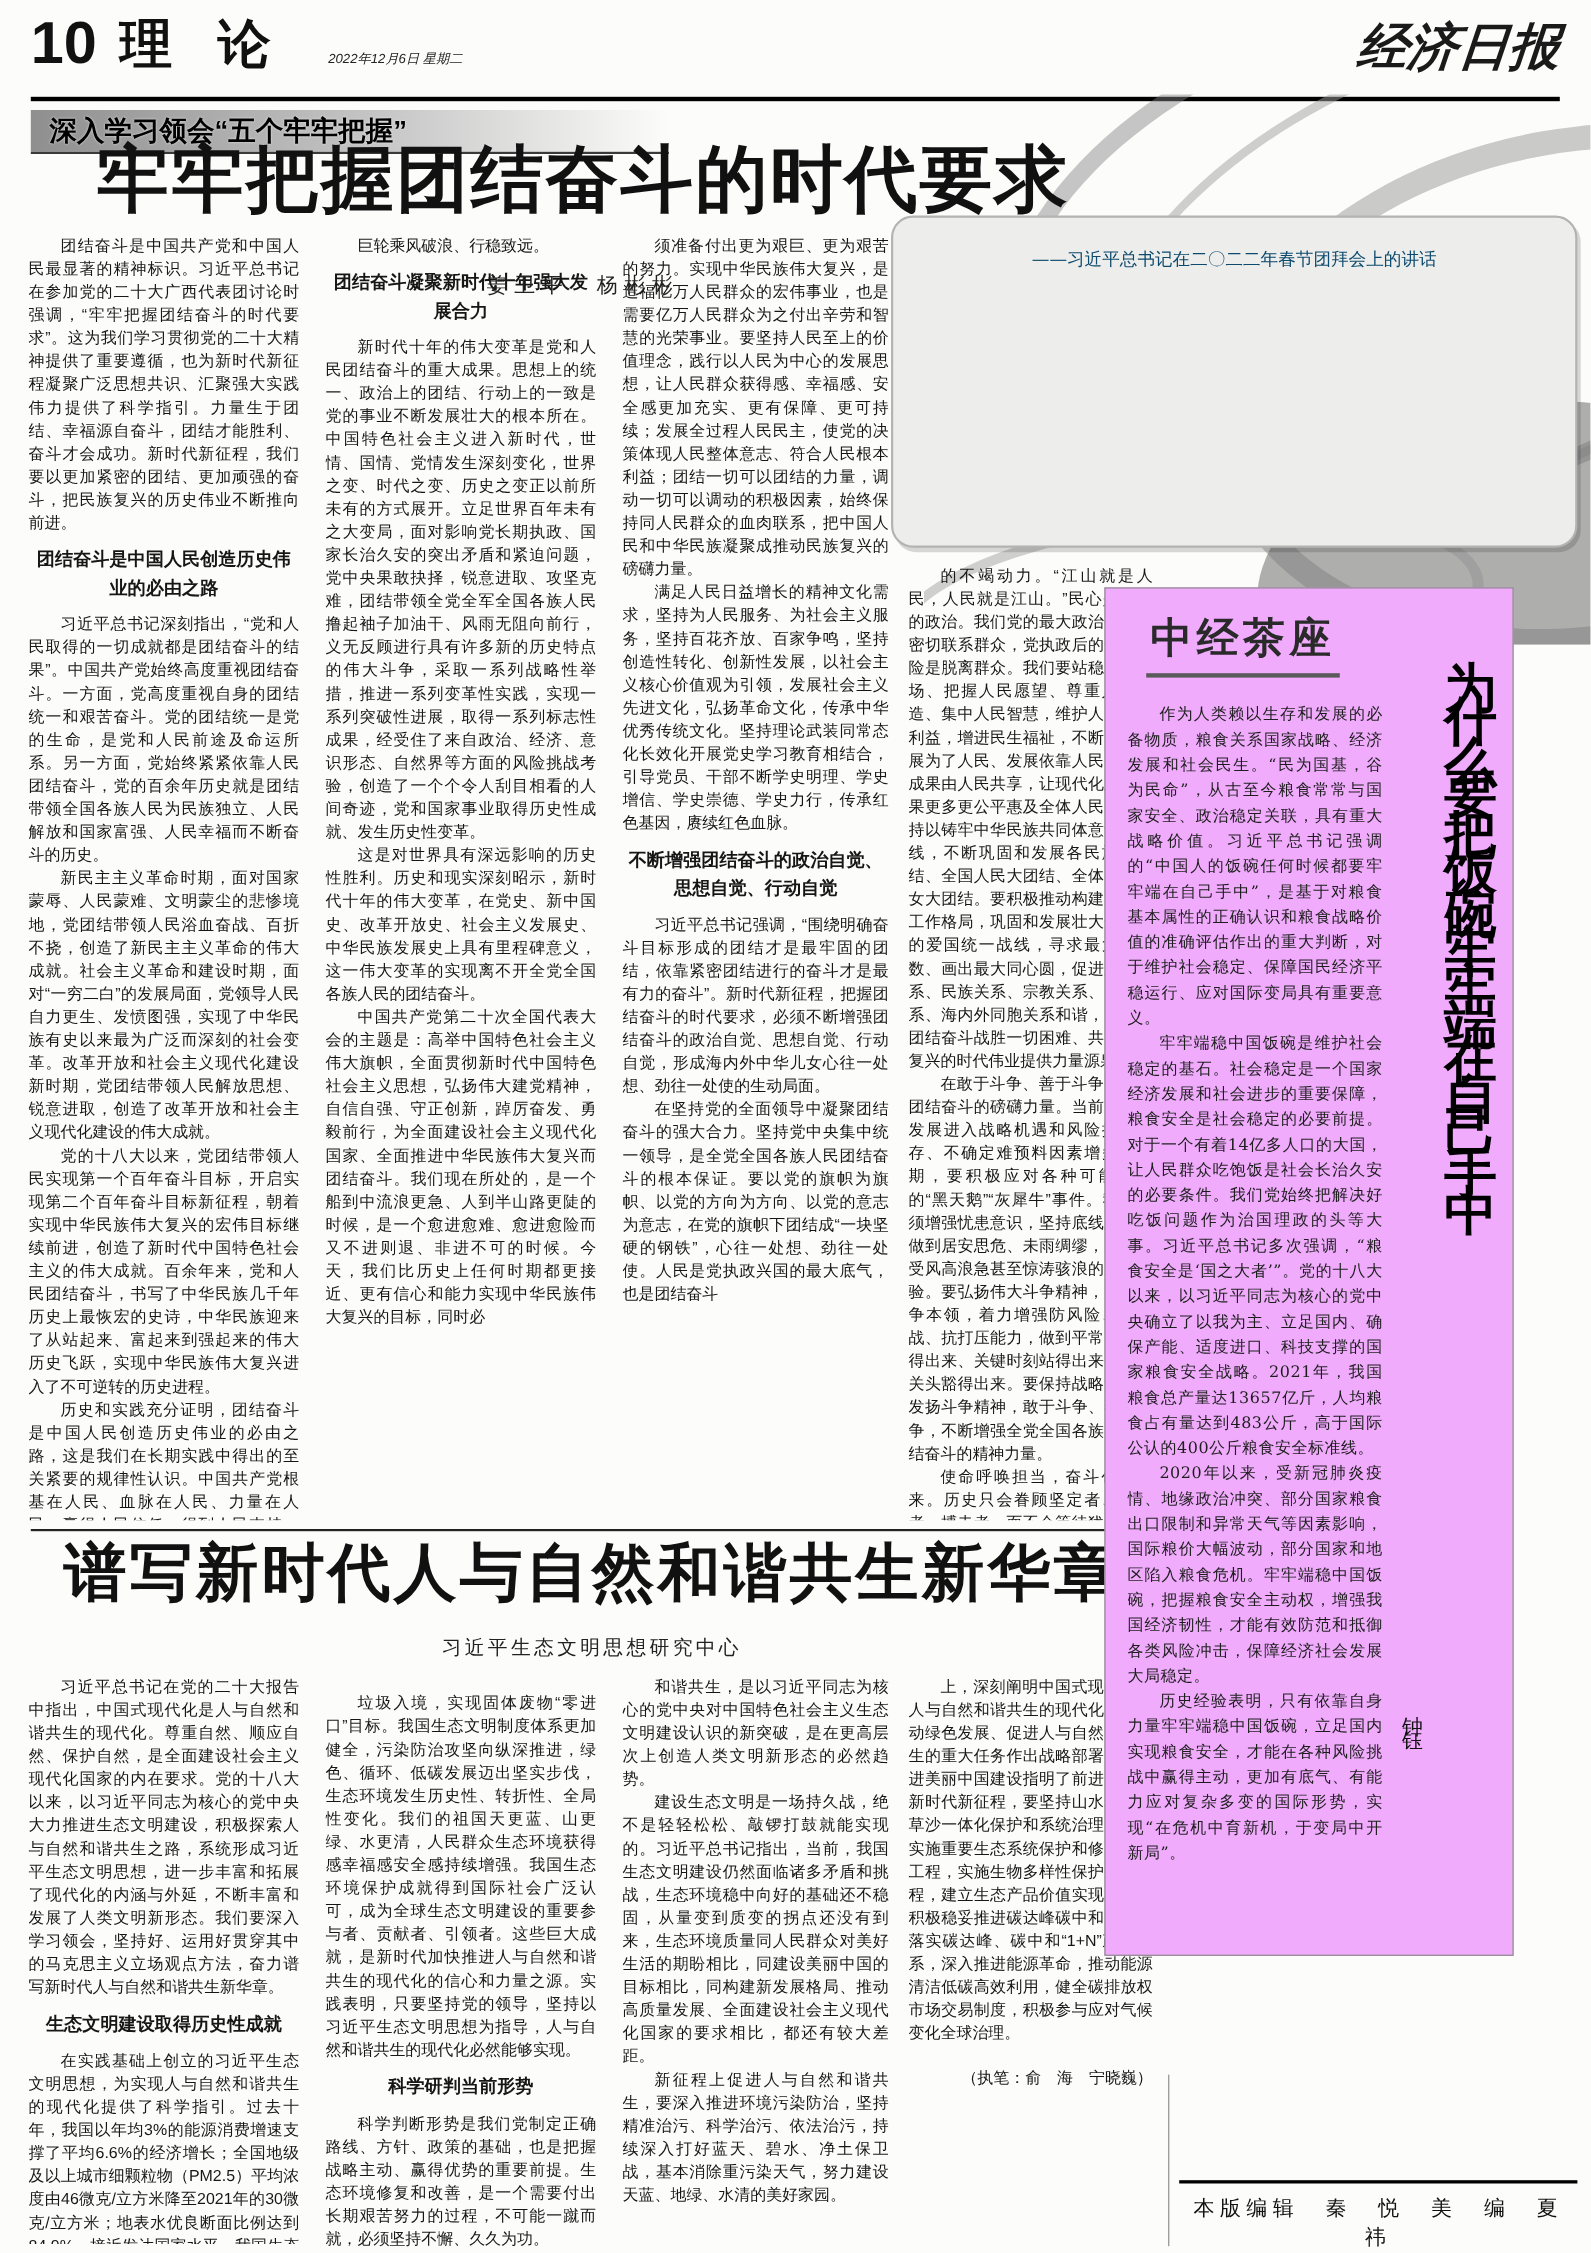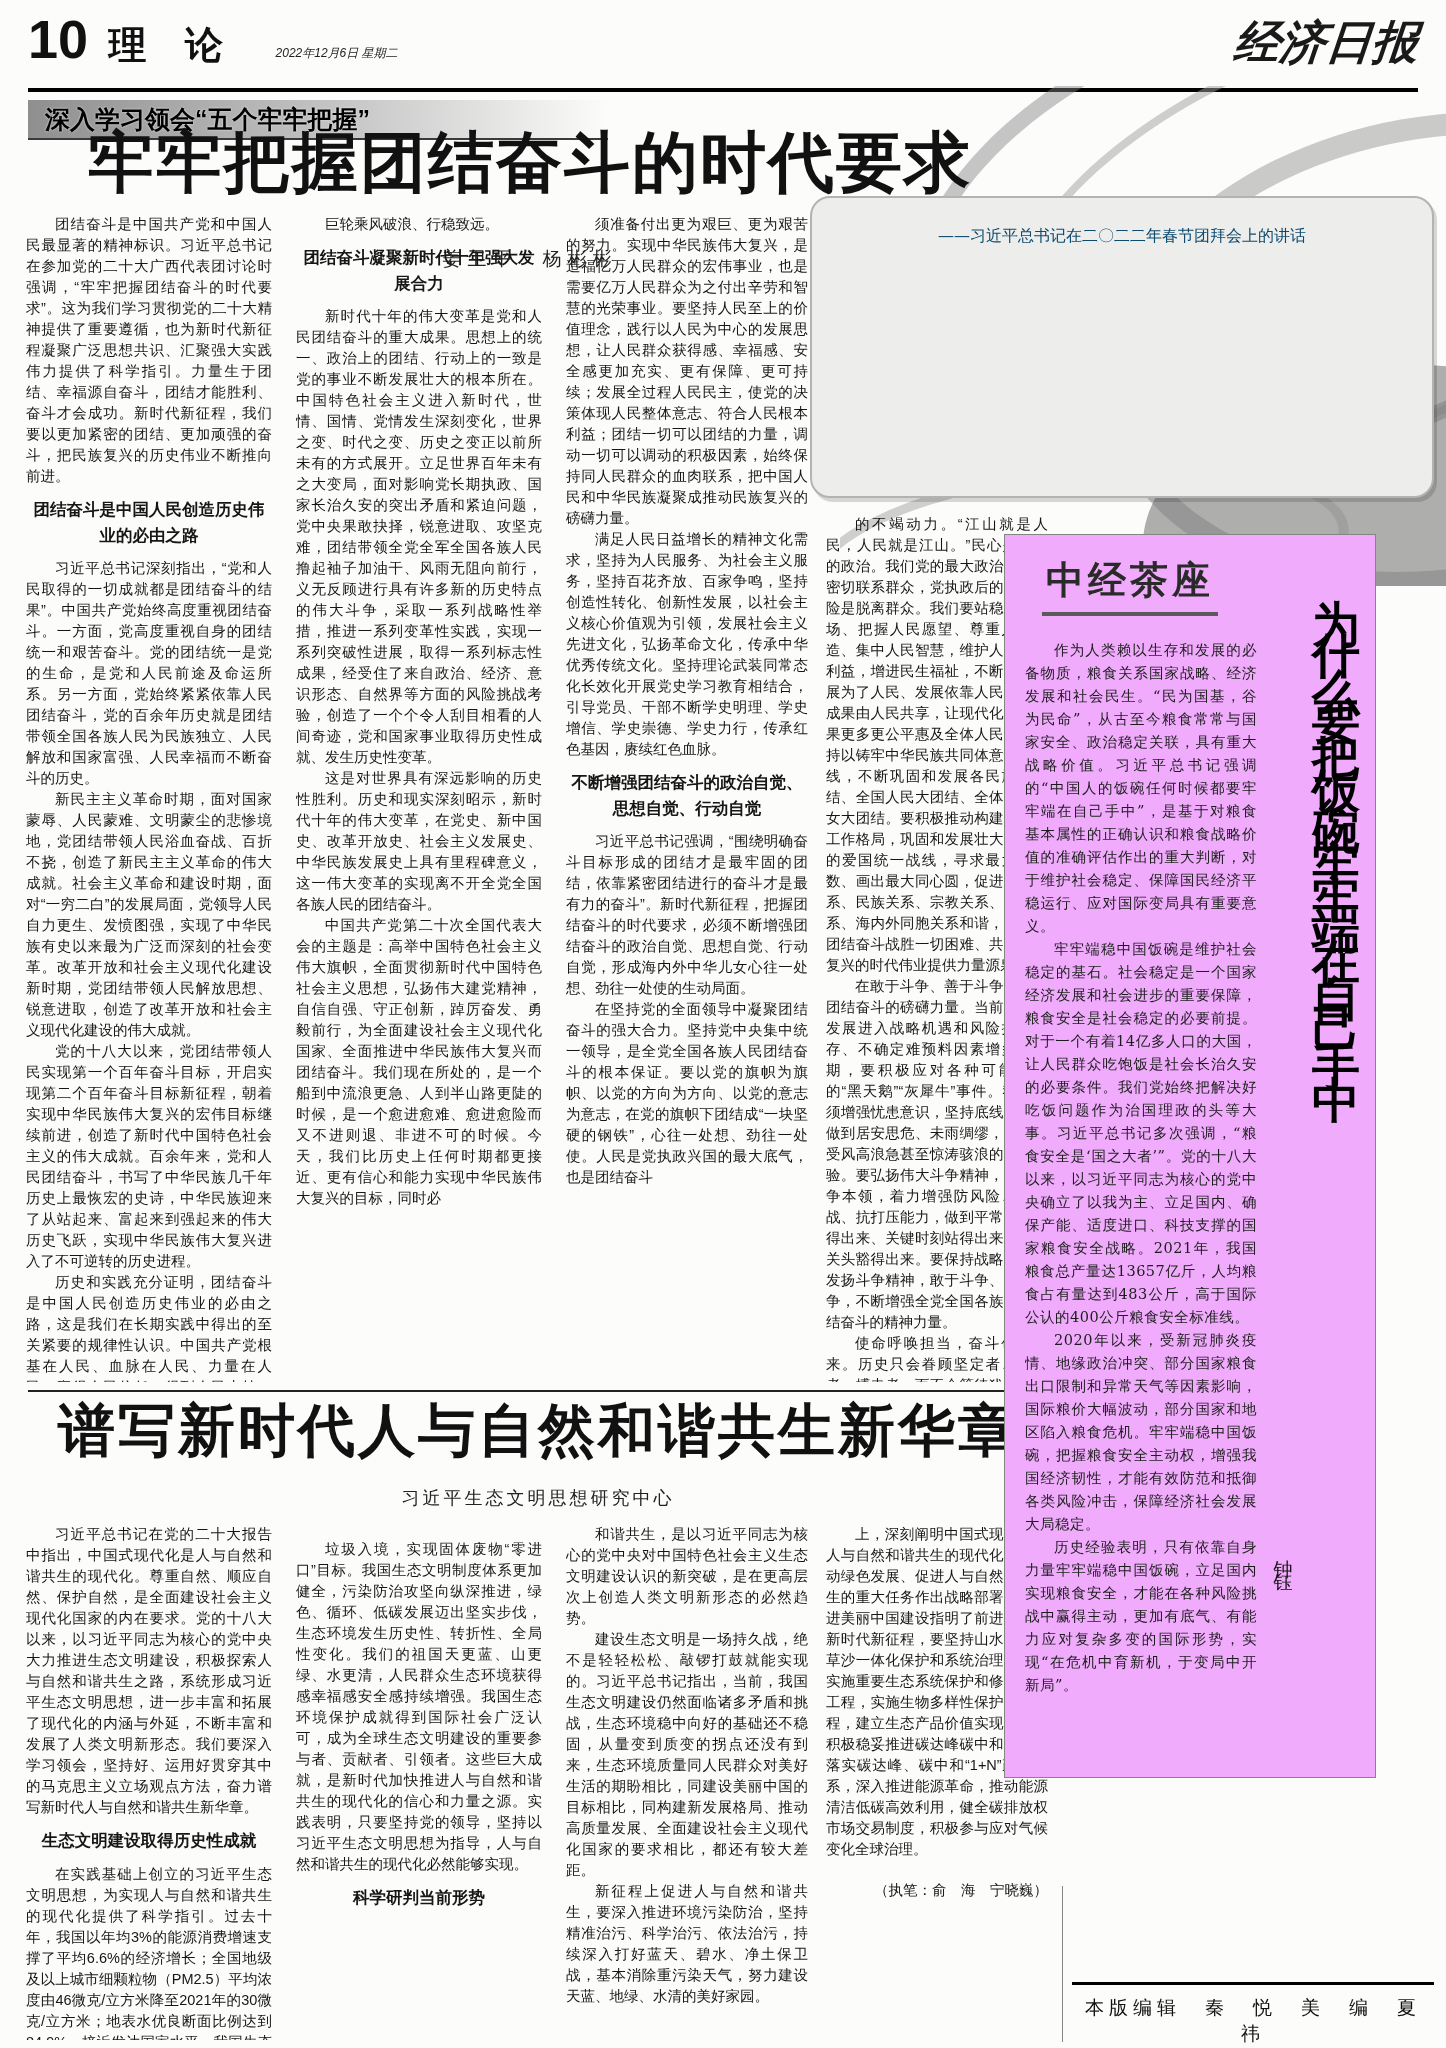--- a/index.html
+++ b/index.html
@@ -2,21 +2,21 @@
 <html><head>
 <meta charset="utf-8">
 <style>
   html,body{margin:0;padding:0;}
   body{width:1446px;height:2048px;position:relative;overflow:hidden;
        background:#fcfcfb;color:#111;
        font-family:"Liberation Sans","DejaVu Sans",sans-serif;}
   
   #hdr{position:absolute;top:12px;left:28px;right:28px;height:70px;}
   #pageNum{font-size:54px;font-weight:900;display:inline-block;vertical-align:bottom;line-height:1;}
-  #secName{font-size:38px;font-weight:900;letter-spacing:14px;display:inline-block;vertical-align:bottom;margin-left:16px;line-height:1.05;}
+  #secName{font-size:48px;font-weight:900;letter-spacing:14px;display:inline-block;vertical-align:bottom;margin-left:16px;line-height:1.05;}
   #dateLine{font-size:12px;display:inline-block;vertical-align:bottom;margin-left:34px;padding-bottom:4px;color:#222;font-style:italic;}
   #masthead{position:absolute;right:0;top:0;font-family:"DejaVu Serif","Liberation Serif",serif;
             font-size:46px;font-weight:bold;font-style:italic;transform:skewX(-5deg);color:#1a1a1a;}
   #hdrRule{position:absolute;top:88px;left:28px;right:28px;height:4px;background:#000;}
   
   #kicker{position:absolute;top:100px;left:28px;width:580px;height:38px;
           background:linear-gradient(90deg,#8f8f8f,#c6c6c6 55%,rgba(250,250,250,0));
           border-bottom:2px solid #3a3a3a;}
   #kicker span{font-size:25px;font-weight:900;line-height:38px;padding-left:17px;color:#000;
                text-shadow:0 0 2px #eee;}
@@ -146,20 +146,21 @@
 <div id="a2byline">习近平生态文明思想研究中心</div>
 
 <div id="a2c0" class="col">
     <div class="p">习近平总书记在党的二十大报告中指出，中国式现代化是人与自然和谐共生的现代化。尊重自然、顺应自然、保护自然，是全面建设社会主义现代化国家的内在要求。党的十八大以来，以习近平同志为核心的党中央大力推进生态文明建设，积极探索人与自然和谐共生之路，系统形成习近平生态文明思想，进一步丰富和拓展了现代化的内涵与外延，不断丰富和发展了人类文明新形态。我们要深入学习领会，坚持好、运用好贯穿其中的马克思主义立场观点方法，奋力谱写新时代人与自然和谐共生新华章。</div>
     <div class="h3">生态文明建设取得历史性成就</div>
     <div class="p">在实践基础上创立的习近平生态文明思想，为实现人与自然和谐共生的现代化提供了科学指引。过去十年，我国以年均3%的能源消费增速支撑了平均6.6%的经济增长；全国地级及以上城市细颗粒物（PM2.5）平均浓度由46微克/立方米降至2021年的30微克/立方米；地表水优良断面比例达到84.9%，接近发达国家水平。我国生态环境发生</div>
   </div>
 <div id="a2c1" class="col">
     <div class="p">垃圾入境，实现固体废物“零进口”目标。我国生态文明制度体系更加健全，污染防治攻坚向纵深推进，绿色、循环、低碳发展迈出坚实步伐，生态环境发生历史性、转折性、全局性变化。我们的祖国天更蓝、山更绿、水更清，人民群众生态环境获得感幸福感安全感持续增强。我国生态环境保护成就得到国际社会广泛认可，成为全球生态文明建设的重要参与者、贡献者、引领者。这些巨大成就，是新时代加快推进人与自然和谐共生的现代化的信心和力量之源。实践表明，只要坚持党的领导，坚持以习近平生态文明思想为指导，人与自然和谐共生的现代化必然能够实现。</div>
     <div class="h3">科学研判当前形势</div>
+    <div class="p">科学判断形势是我们党制定正确路线、方针、政策的基础，也是把握战略主动、赢得优势的重要前提。生态环境修复和改善，是一个需要付出长期艰苦努力的过程，不可能一蹴而就，必须坚持不懈、久久为功。</div>
   </div>
 <div id="a2c2" class="col">
     <div class="p">和谐共生，是以习近平同志为核心的党中央对中国特色社会主义生态文明建设认识的新突破，是在更高层次上创造人类文明新形态的必然趋势。</div>
     <div class="p">建设生态文明是一场持久战，绝不是轻轻松松、敲锣打鼓就能实现的。习近平总书记指出，当前，我国生态文明建设仍然面临诸多矛盾和挑战，生态环境稳中向好的基础还不稳固，从量变到质变的拐点还没有到来，生态环境质量同人民群众对美好生活的期盼相比，同建设美丽中国的目标相比，同构建新发展格局、推动高质量发展、全面建设社会主义现代化国家的要求相比，都还有较大差距。</div>
     <div class="p">新征程上促进人与自然和谐共生，要深入推进环境污染防治，坚持精准治污、科学治污、依法治污，持续深入打好蓝天、碧水、净土保卫战，基本消除重污染天气，努力建设天蓝、地绿、水清的美好家园。</div>
   </div>
 <div id="a2c3" class="col">
     <div class="p">上，深刻阐明中国式现代化是人与自然和谐共生的现代化，对推动绿色发展、促进人与自然和谐共生的重大任务作出战略部署，为推进美丽中国建设指明了前进方向。新时代新征程，要坚持山水林田湖草沙一体化保护和系统治理，加快实施重要生态系统保护和修复重大工程，实施生物多样性保护重大工程，建立生态产品价值实现机制。积极稳妥推进碳达峰碳中和，认真落实碳达峰、碳中和“1+N”政策体系，深入推进能源革命，推动能源清洁低碳高效利用，健全碳排放权市场交易制度，积极参与应对气候变化全球治理。</div>
     <div class="sig">（执笔：俞　海　宁晓巍）</div>
   </div>

